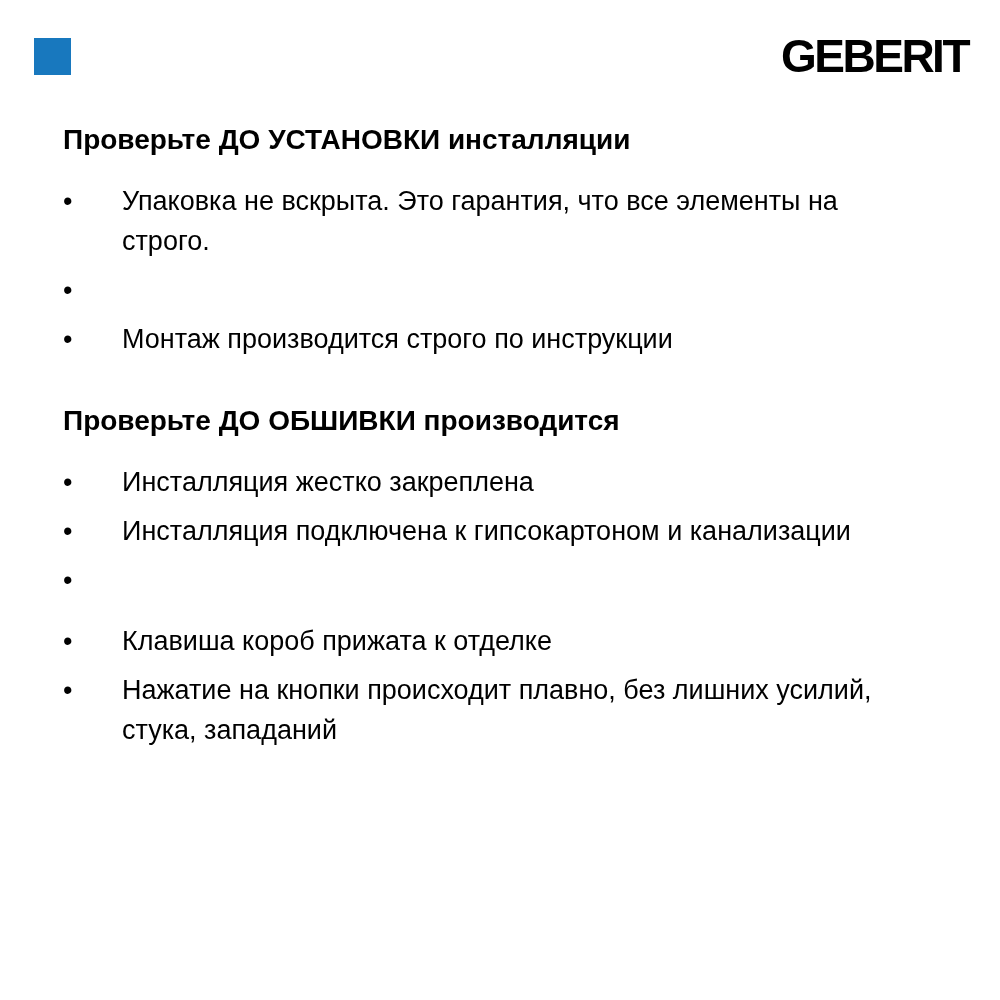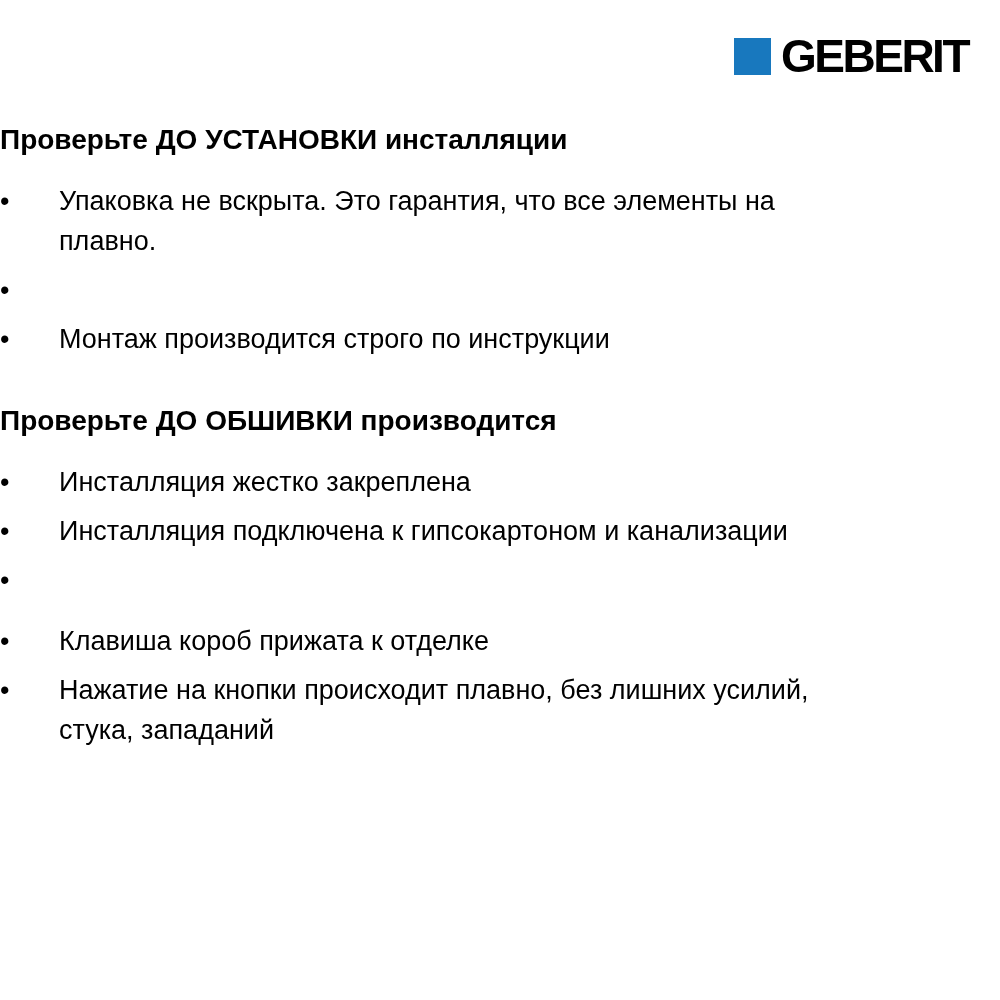--- a/index.html
+++ b/index.html
@@ -12,40 +12,41 @@
     width: 1000px;
     height: 1000px;
     background: #ffffff;
     color: #000000;
     font-family: "Liberation Sans", sans-serif;
     overflow: hidden;
     box-sizing: border-box;
   }
   .logo-row {
     display: flex;
-    justify-content: flex-end;
+    justify-content: space-between;
     align-items: center;
     padding: 36px 32px 0 0;
     height: 40px;
     margin-left: 34px;
   }
   .logo-square {
     width: 37px;
     height: 37px;
     display: inline-block;
     margin-right: 10px;
   }
   .logo-text {
     font-size: 46px;
     font-weight: bold;
     letter-spacing: -2.5px;
     line-height: 40px;
     color: #000000;
   }
   .content {
+    padding-left: 63px;
     padding-right: 40px;
   }
   h2.section-heading {
     font-size: 28px;
     font-weight: bold;
     line-height: 40px;
     margin: 42px 0 0 0;
     color: #000000;
   }
   h2.section-heading.first {
@@ -81,21 +82,21 @@
     <span class="logo-text">GEBERIT</span>
   </header>
 
   <div class="content">
 
     <section>
       <h2 class="section-heading first">Проверьте ДО УСТАНОВКИ инсталляции</h2>
       <ul class="checklist">
         <li>
           <span class="bullet-marker">•</span>
-          <span class="bullet-text">Упаковка не вскрыта. Это гарантия, что все элементы на плавно.</span>
+          <span class="bullet-text">Упаковка не вскрыта. Это гарантия, что все элементы на строго.</span>
         </li>
         <li>
           <span class="bullet-marker">•</span>
         </li>
         <li>
           <span class="bullet-marker">•</span>
           <span class="bullet-text">Монтаж производится строго по инструкции</span>
         </li>
       </ul>
     </section>

